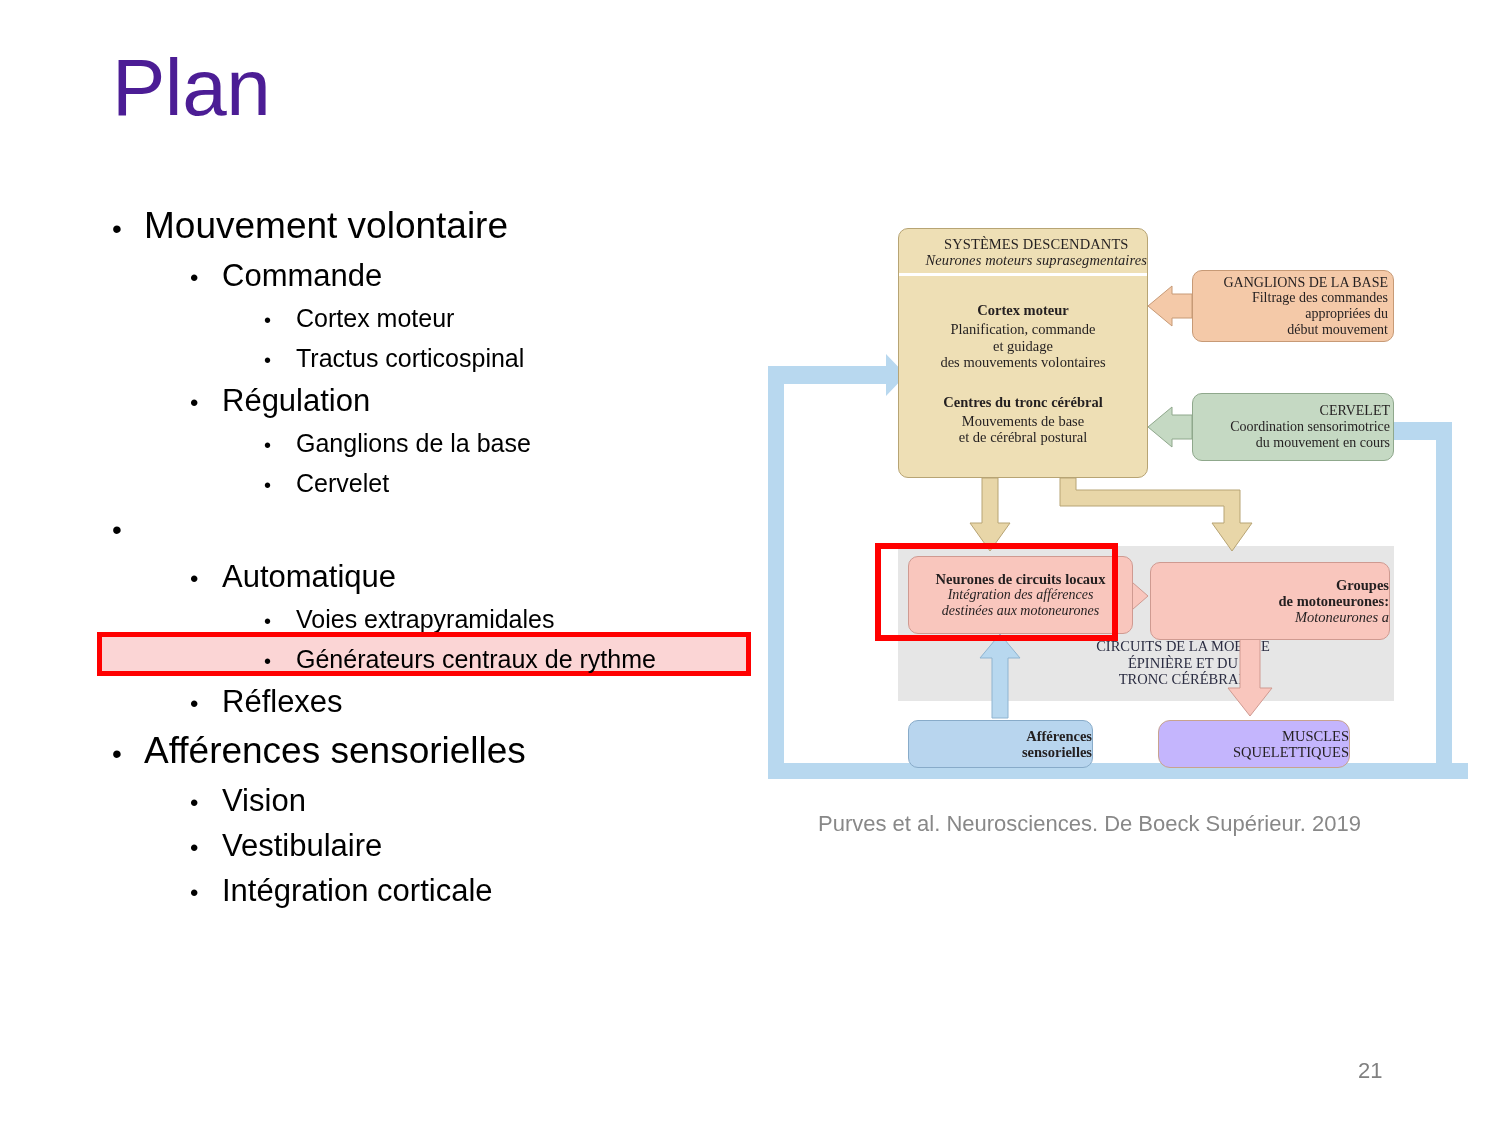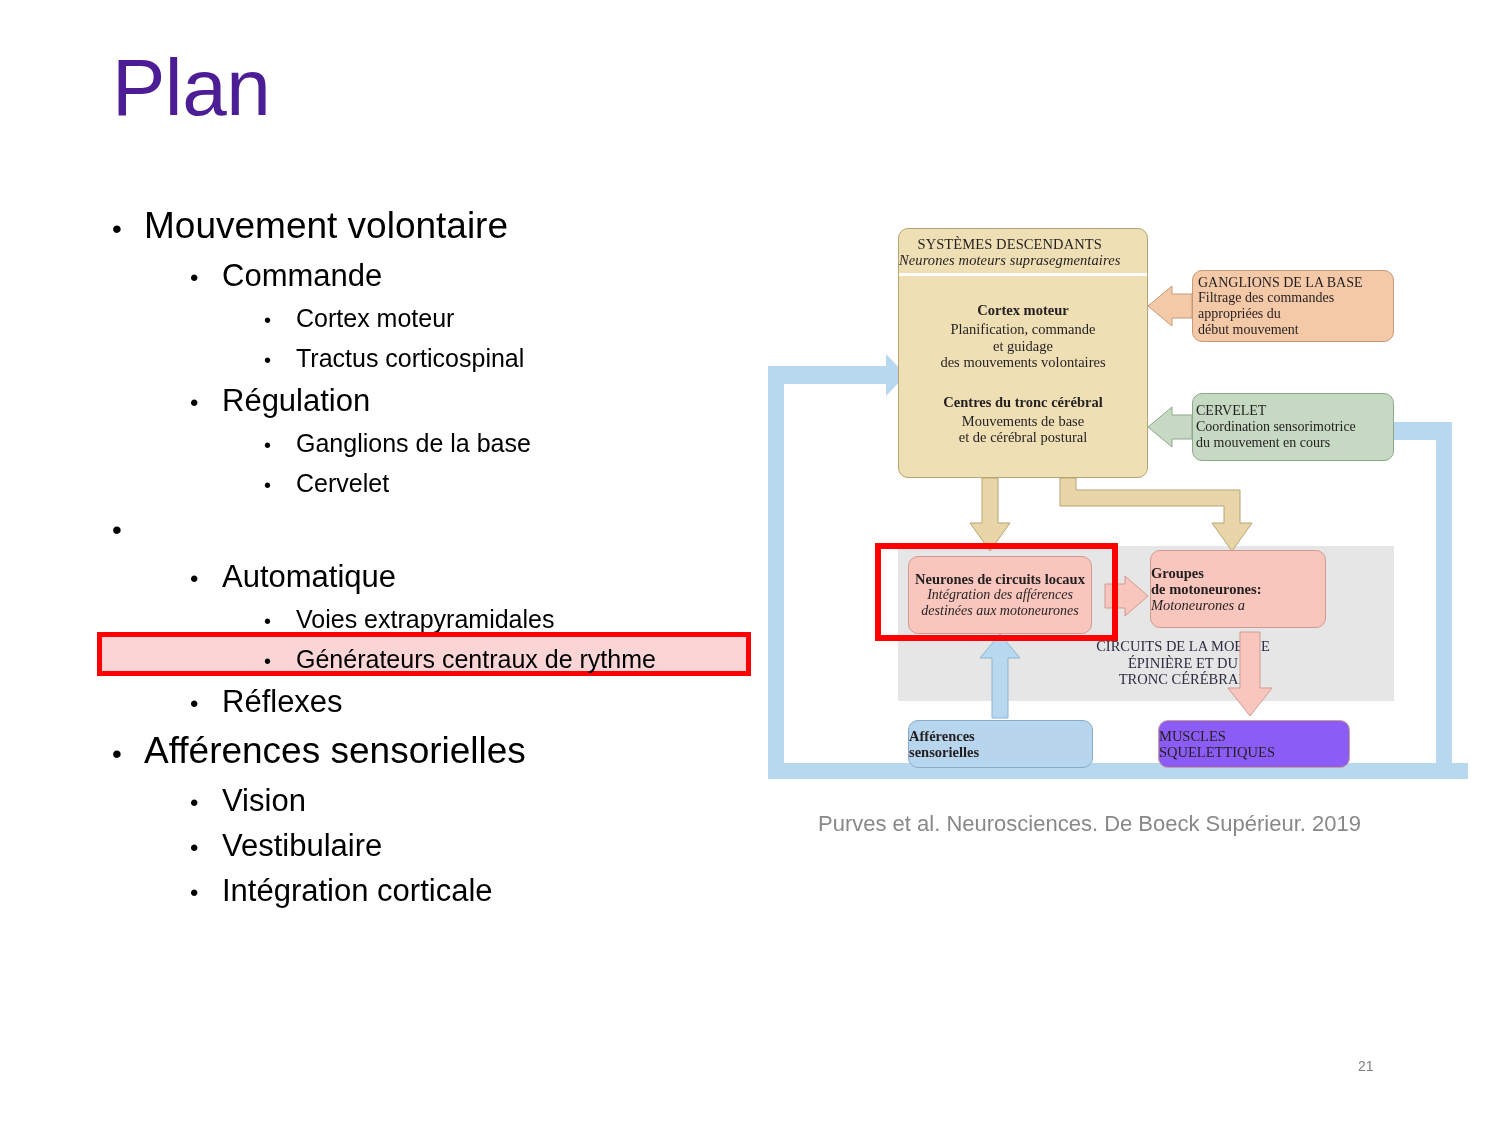--- a/index.html
+++ b/index.html
@@ -95,36 +95,36 @@
     height: 580px;
   }
   #figure > * { position: absolute; }
 
   .box {
     box-sizing: border-box;
     border: 1px solid #9a9a9a;
     border-radius: 10px;
     display: flex;
     flex-direction: column;
-    align-items: flex-start;
+    align-items: flex-end;
     justify-content: center;
     text-align: center;
     font-family: "Liberation Serif", serif;
     color: #231f20;
     line-height: 1.12;
   }
   .box .b { font-weight: bold; }
   .box .i { font-style: italic; }
 
   
   .c-tan   { background: #eedfb5; border-color: #b7a474; }
   .c-orange{ background: #f4c9a8; border-color: #c79a76; }
   .c-green { background: #c5d9c3; border-color: #8fa88c; }
   .c-pink  { background: #f9c6bd; border-color: #cf9a91; }
-  .c-peach { background: #8b5cf6; border-color: #c8a38e; }
+  .c-peach { background: #c4b5fd; border-color: #c8a38e; border-radius: 12px; }
   .c-blue  { background: #b8d5ee; border-color: #88abc9; }
   .c-gray  { background: #e6e6e6; border: none; border-radius: 0; }
 
   
   #box-descendants {
     left: 138px; top: 10px; width: 250px; height: 250px;
     justify-content: flex-start;
     padding-top: 7px;
   }
   #box-descendants .hdr {
@@ -166,27 +166,27 @@
     position: absolute;
     left: 170px; top: 92px; width: 230px;
     text-align: center;
     font-family: "Liberation Serif", serif;
     font-size: 14.5px;
     color: #2b2d42;
     line-height: 1.15;
   }
 
   #box-locaux {
-    left: 148px; top: 338px; width: 184px; height: 78px;
+    left: 148px; top: 338px; width: 225px; height: 78px;
     font-size: 14px;
     align-items: center;
   }
   #box-locaux .b { font-size: 14.5px; }
   #box-motoneurones {
-    left: 390px; top: 332px; width: 176px; height: 78px;
+    left: 390px; top: 344px; width: 240px; height: 78px;
     font-size: 14.5px;
   }
   #box-afferences {
     left: 148px; top: 502px; width: 185px; height: 48px;
     font-size: 14.5px; font-weight: bold;
   }
   #box-muscles {
     left: 398px; top: 502px; width: 192px; height: 48px;
     font-size: 14.5px;
   }
@@ -211,21 +211,21 @@
     font-size: 22px;
     color: #888888;
     white-space: nowrap;
   }
 
   
   #page-number {
     position: absolute;
     left: 1358px;
     top: 1058px;
-    font-size: 14px;
+    font-size: 22px;
     color: #808080;
   }
 </style>
 </head>
 <body>
 
 <div id="slide-title">Plan</div>
 
 <div id="outline">
     <div class="bl lvl1">

